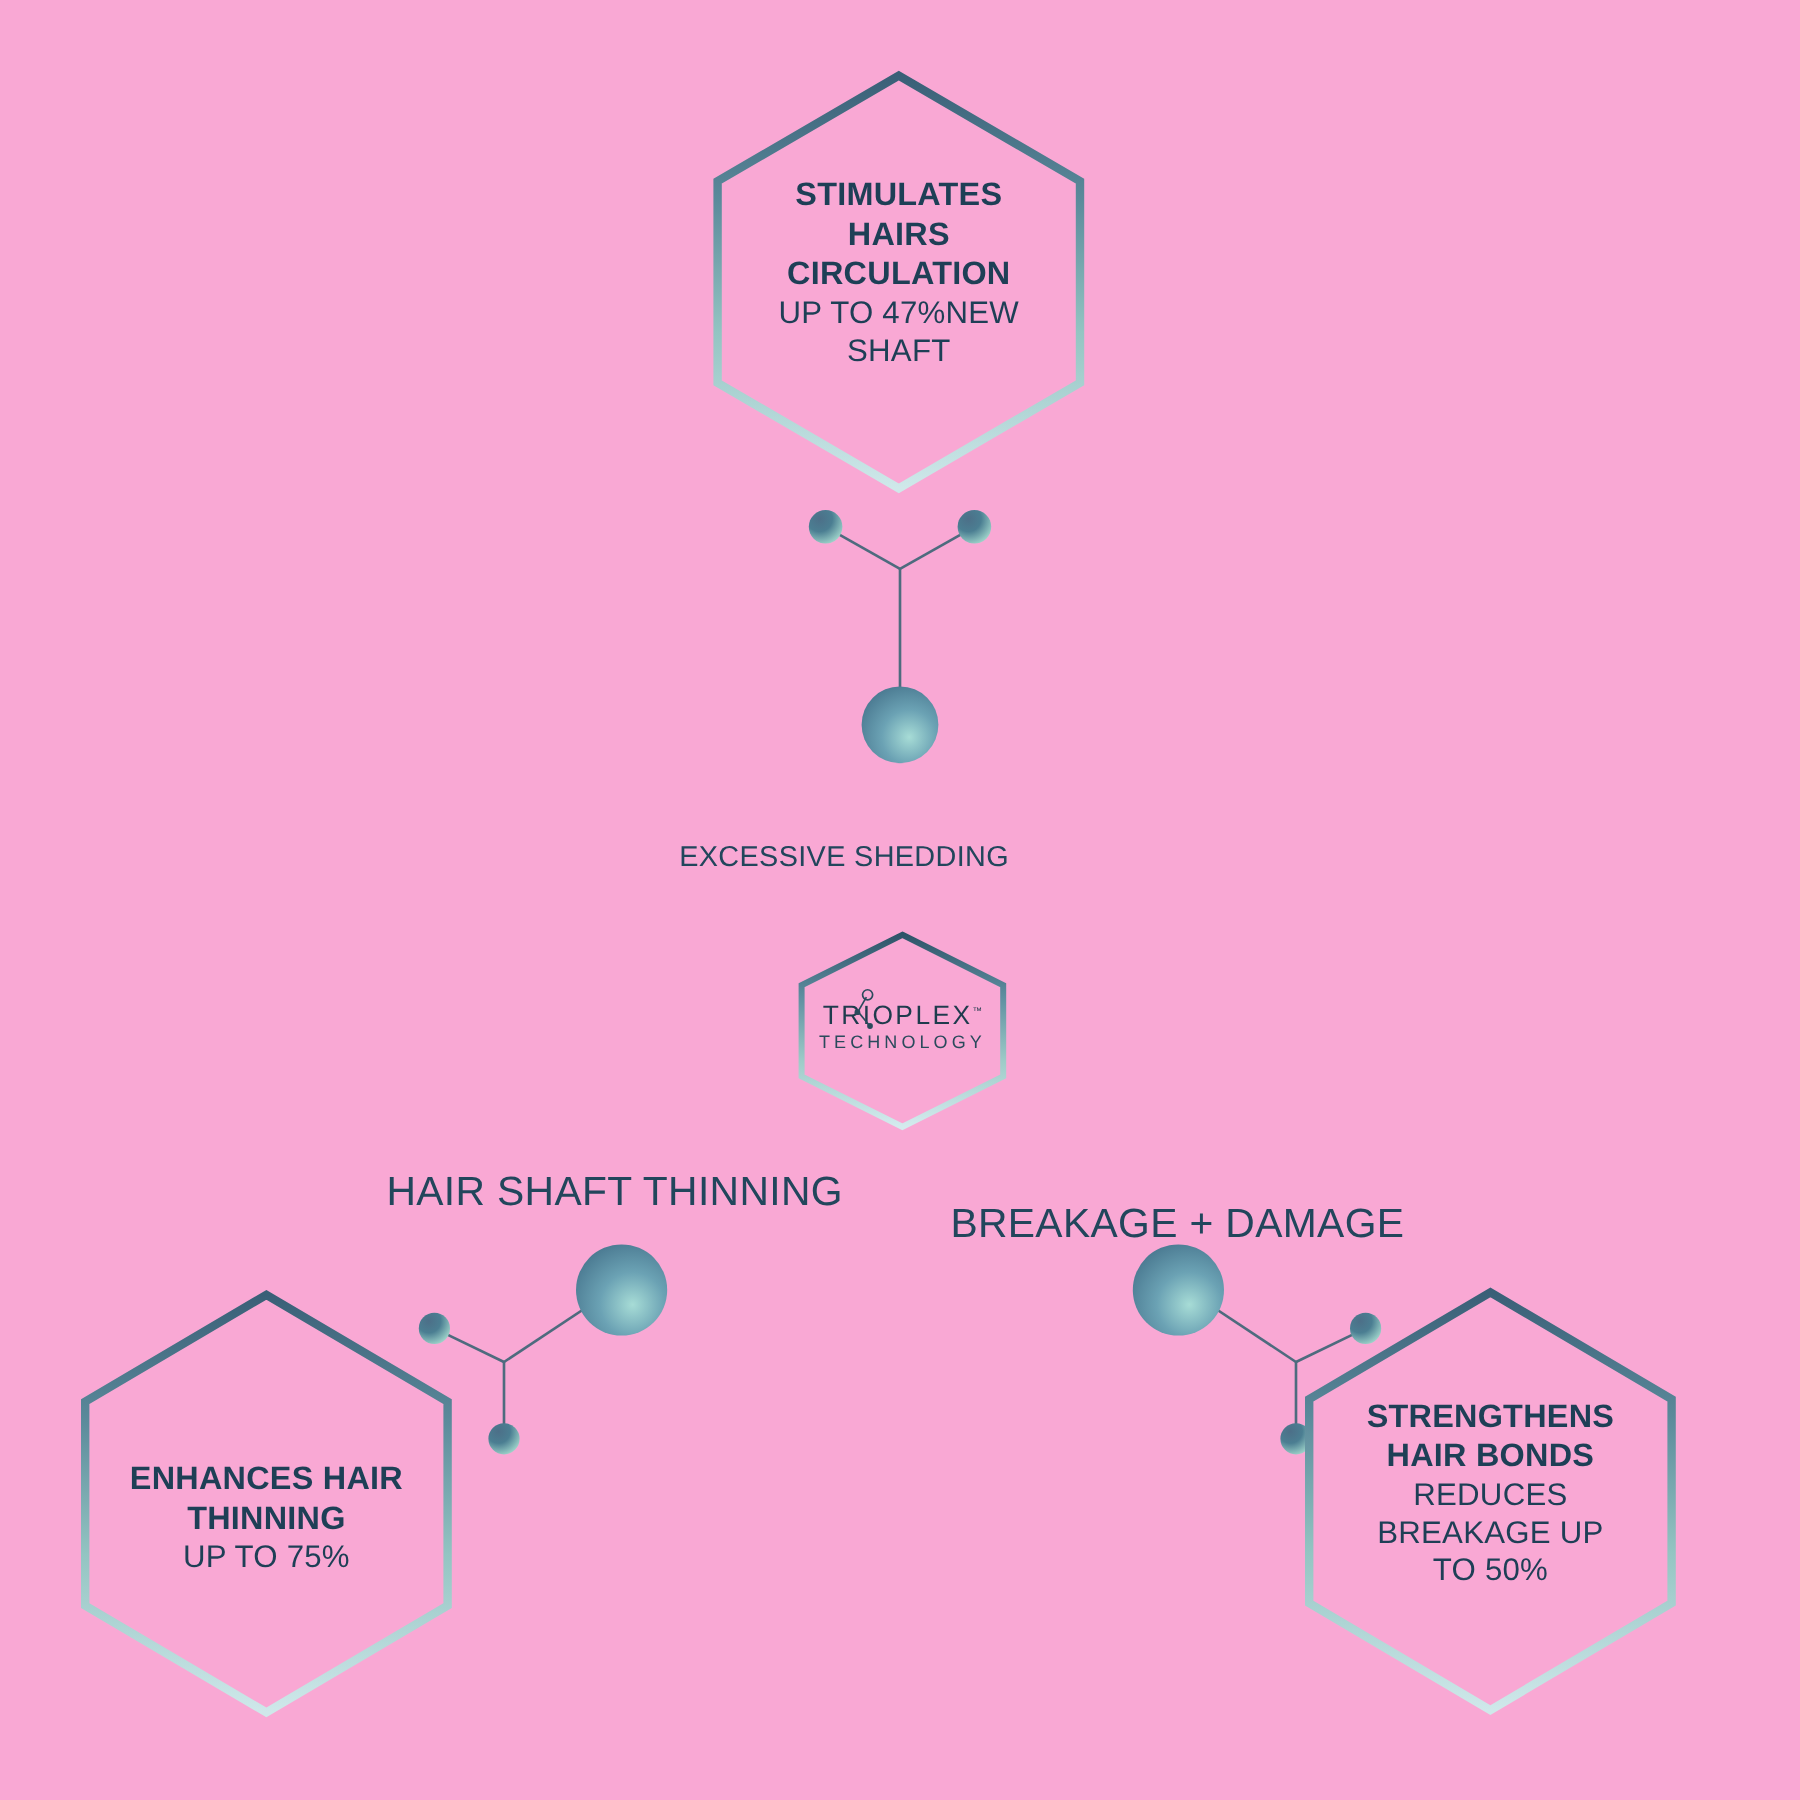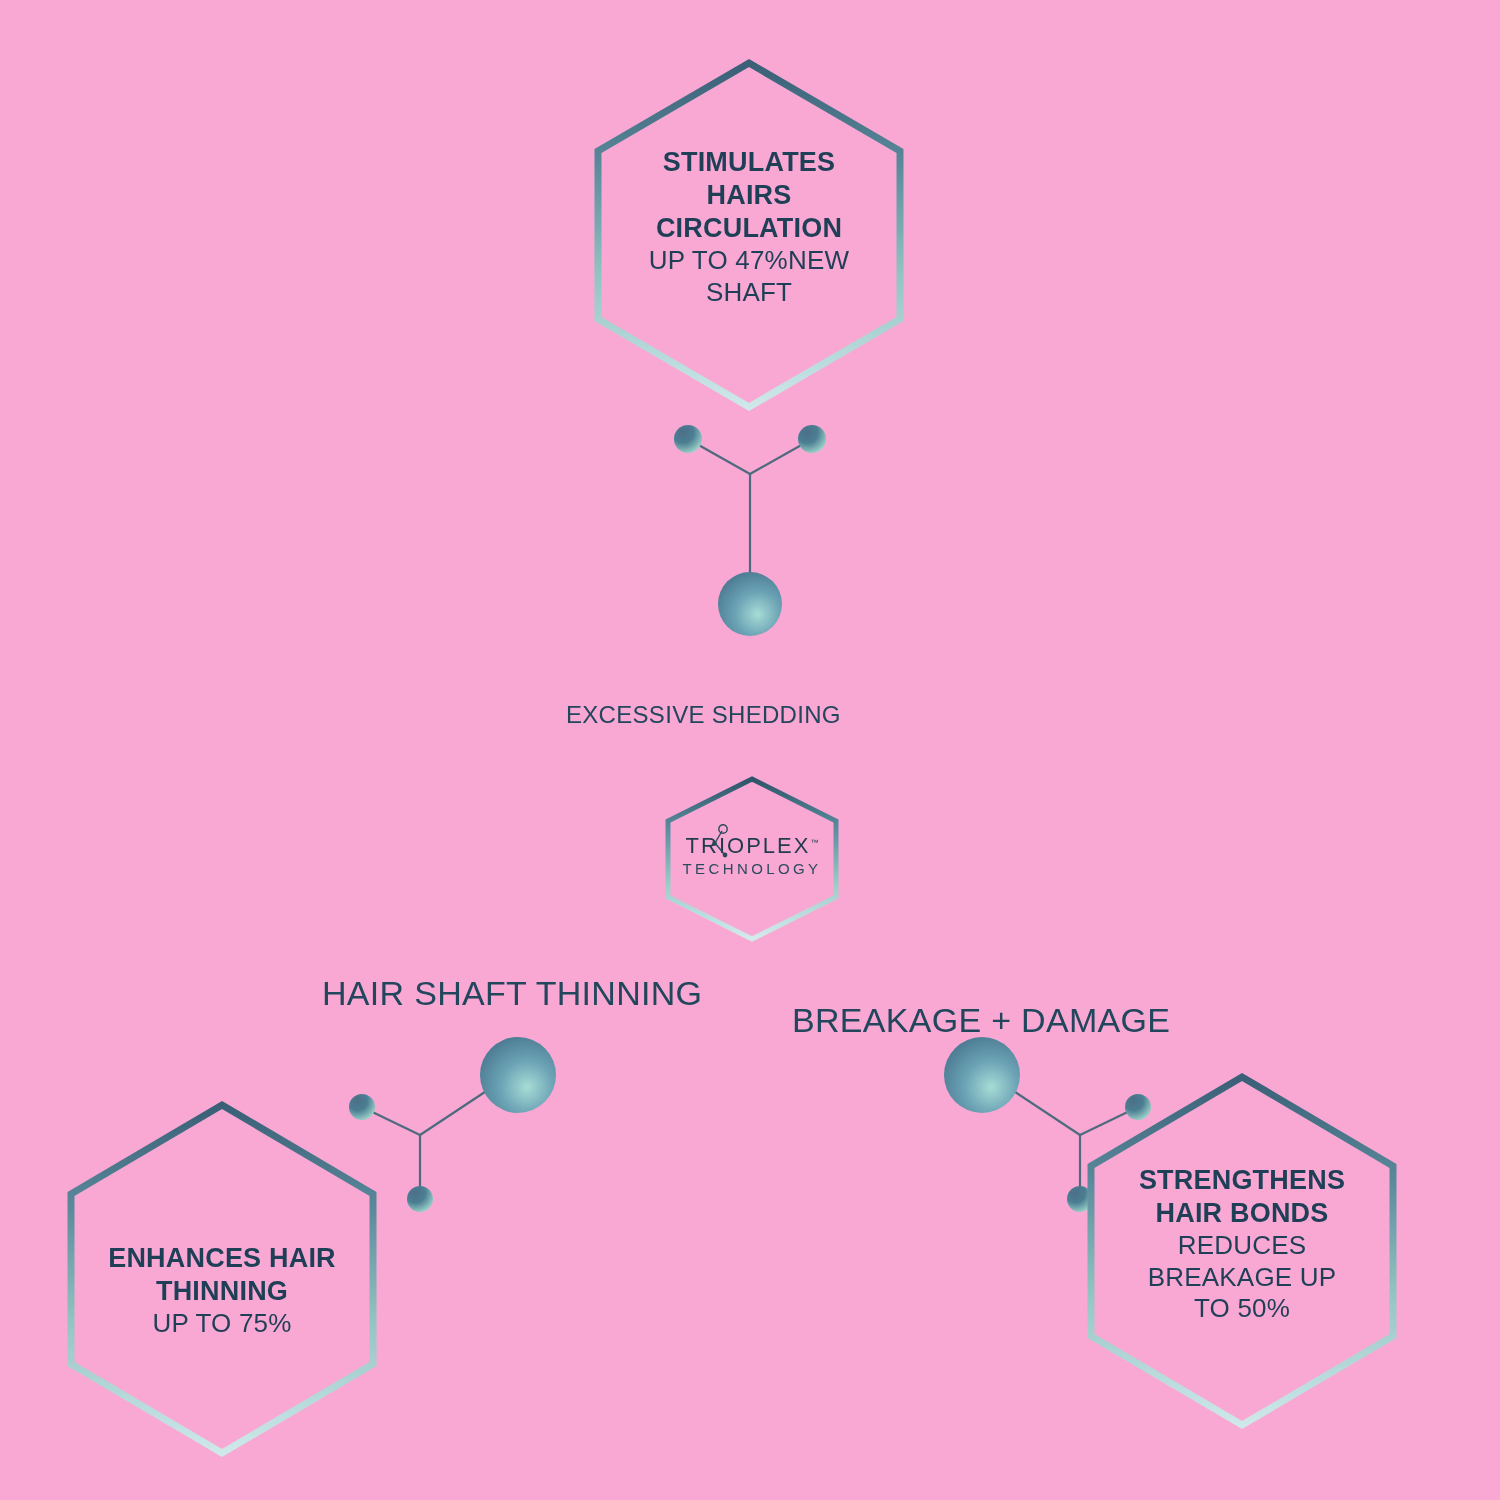--- a/index.html
+++ b/index.html
@@ -181,21 +181,21 @@
     <svg width="230" height="190" viewBox="0 0 230 190">
       <line x1="208" y1="72" x2="150" y2="100" stroke="#4e6b7e" stroke-width="2.2"></line>
       <line x1="150" y1="100" x2="67" y2="45" stroke="#4e6b7e" stroke-width="2.2"></line>
       <line x1="150" y1="100" x2="150" y2="158" stroke="#4e6b7e" stroke-width="2.2"></line>
       <circle cx="208" cy="72" r="13" fill="url(#sphgrad)"></circle>
       <circle cx="150" cy="164" r="13" fill="url(#sphgrad)"></circle>
       <circle cx="52" cy="40" r="38" fill="url(#sphgradbig)"></circle>
     </svg>
   </div>
 
-  <div class="hexwrap" style="left:66px; top:1100px; width:312px; height:358px;">
+  <div class="hexwrap" style="left:66px; top:1074px; width:312px; height:358px;">
     <svg width="312" height="358" viewBox="0 0 312 358">
       <polygon points="156,5 307,94 307,264 156,353 5,264 5,94" fill="none" stroke="url(#hexgrad)" stroke-width="7" stroke-linejoin="miter"></polygon>
     </svg>
     <div class="hex-text" style="top:142px;">
       <div class="hx-bold" style="font-size:27px;">ENHANCES HAIR</div>
       <div class="hx-bold" style="font-size:27px;">THINNING</div>
       <div class="hx-reg" style="font-size:26px;">UP TO 75%</div>
     </div>
   </div>
 

